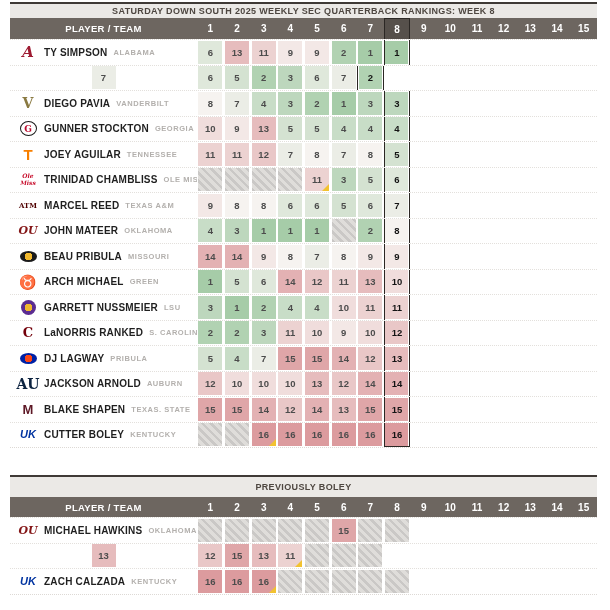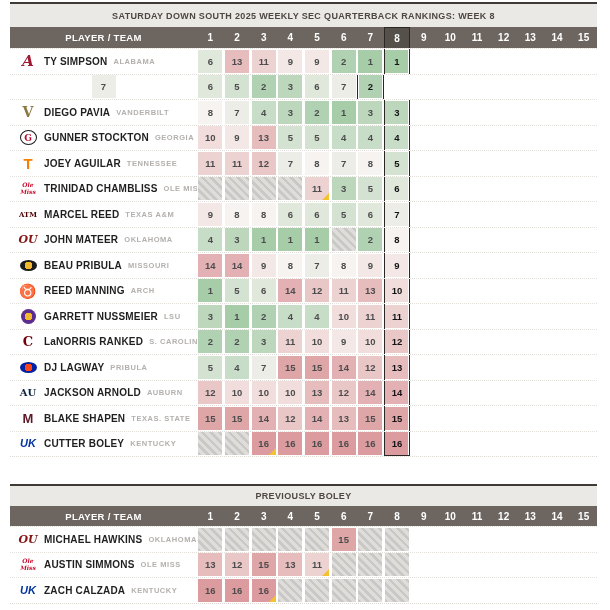--- a/index.html
+++ b/index.html
@@ -5,21 +5,21 @@
   html,body{margin:0;padding:0;}
   body{width:610px;height:610px;background:#ffffff;font-family:"Liberation Sans",sans-serif;
        -webkit-font-smoothing:antialiased;}
   .page{width:610px;height:610px;overflow:hidden;}
   .block{margin:0 13px 0 10px;}
   .block.main{margin-top:2px;}
   .block.prev{margin-top:27px;}
   .rule{height:2px;background:#3f3a36;}
   .titlebar{background:#ebe9e6;color:#4e4741;font-weight:bold;font-size:9px;letter-spacing:.35px;
             display:flex;align-items:center;justify-content:center;}
-  .titlebar.tall{height:23px;}
+  .titlebar.tall{height:14px;}
   .titlebar.short{height:20px;}
   .hdr{display:grid;grid-template-columns:187px repeat(15,1fr);background:#6d6660;color:#ffffff;}
   .hdr.tall{height:21px;}
   .hdr.short{height:20px;}
   .hdr .hcell{display:flex;align-items:center;justify-content:center;font-weight:bold;font-size:10px;}
   .hdr .corner{font-size:9.5px;letter-spacing:.3px;}
   .hdr .hcell.cur{background:#56504b;border:1.5px solid #2b2724;border-bottom:none;}
   .rows{border-bottom:1px dotted #ddd9d5;}
   .row{display:grid;grid-template-columns:187px repeat(15,1fr);height:25.5px;box-sizing:border-box;
        border-top:1px dotted #e3e0dc;background:#ffffff;}
@@ -428,22 +428,22 @@
           <div class="vcell"></div>
           <div class="vcell"></div>
           <div class="vcell"></div>
           <div class="vcell"></div>
         </div>
         <div class="row">
           <div class="pcell">
             <span class="logo">
               <span class="logo-text " style="color: rgb(191, 87, 0); font-size: 14px;">♉</span>
             </span>
-            <span class="pname">REED MANNING</span>
-            <span class="tname">ARCH</span>
+            <span class="pname">ARCH MICHAEL</span>
+            <span class="tname">GREEN</span>
           </div>
           <div class="vcell">
             <span class="box" style="background: rgb(166, 204, 168);">1</span>
           </div>
           <div class="vcell">
             <span class="box" style="background: rgb(212, 226, 209);">5</span>
           </div>
           <div class="vcell">
             <span class="box" style="background: rgb(223, 232, 219);">6</span>
           </div>
@@ -586,21 +586,21 @@
           <div class="vcell"></div>
           <div class="vcell"></div>
           <div class="vcell"></div>
           <div class="vcell"></div>
           <div class="vcell"></div>
           <div class="vcell"></div>
         </div>
         <div class="row">
           <div class="pcell">
             <span class="logo">
-              <span class="logo-text serif" style="color: rgb(12, 35, 64); font-size: 10px;">AU</span>
+              <span class="logo-text serif" style="color: rgb(12, 35, 64); font-size: 14px;">AU</span>
             </span>
             <span class="pname">JACKSON ARNOLD</span>
             <span class="tname">AUBURN</span>
           </div>
           <div class="vcell">
             <span class="box" style="background: rgb(233, 199, 199);">12</span>
           </div>
           <div class="vcell">
             <span class="box" style="background: rgb(240, 221, 220);">10</span>
           </div>
@@ -769,30 +769,20 @@
           </div>
           <div class="vcell"></div>
           <div class="vcell"></div>
           <div class="vcell"></div>
           <div class="vcell"></div>
           <div class="vcell"></div>
           <div class="vcell"></div>
           <div class="vcell"></div>
         </div>
         <div class="row">
-          <div class="pcell">
-            <span class="logo">
-              <span class="stack" style="color: rgb(200, 16, 46);">
-                <span>Ole</span>
-                <span>Miss</span>
-              </span>
-            </span>
-            <span class="pname">AUSTIN SIMMONS</span>
-            <span class="tname">OLE MISS</span>
-          </div>
           <div class="vcell">
             <span class="box" style="background: rgb(230, 188, 189);">13</span>
           </div>
           <div class="vcell">
             <span class="box" style="background: rgb(233, 199, 199);">12</span>
           </div>
           <div class="vcell">
             <span class="box" style="background: rgb(223, 166, 168);">15</span>
           </div>
           <div class="vcell">

